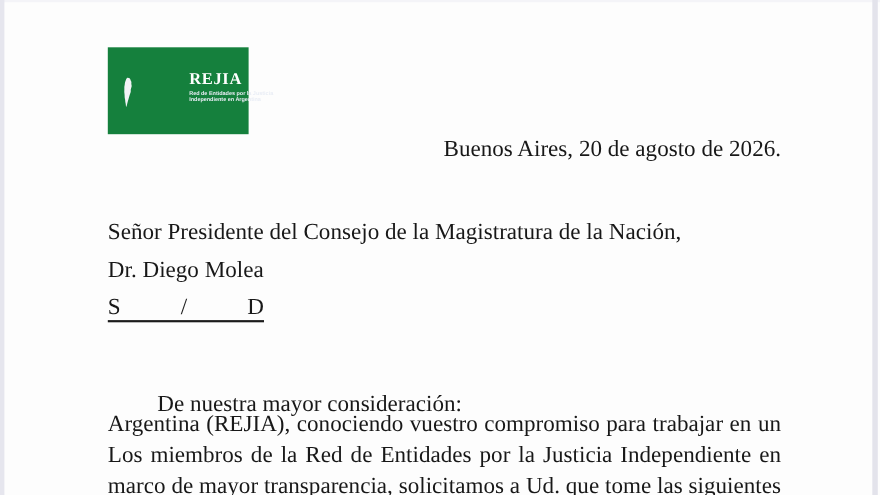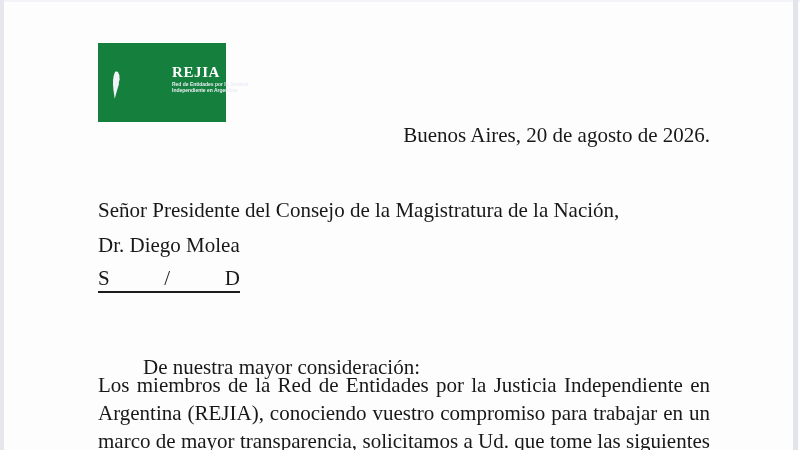--- a/index.html
+++ b/index.html
@@ -111,17 +111,17 @@
 
   <div class="sd-line">
     <span>S</span>
     <span>/</span>
     <span>D</span>
   </div>
 
   <div class="txt salutation">De nuestra mayor consideración:</div>
 
   <div class="body-block">
+    <div class="body-line">Argentina (REJIA), conociendo vuestro compromiso para trabajar en un</div>
     <div class="body-line">Los miembros de la Red de Entidades por la Justicia Independiente en</div>
-    <div class="body-line">Argentina (REJIA), conociendo vuestro compromiso para trabajar en un</div>
     <div class="body-line">marco de mayor transparencia, solicitamos a Ud. que tome las siguientes</div>
   </div>
 </div>
 
 </body></html>

